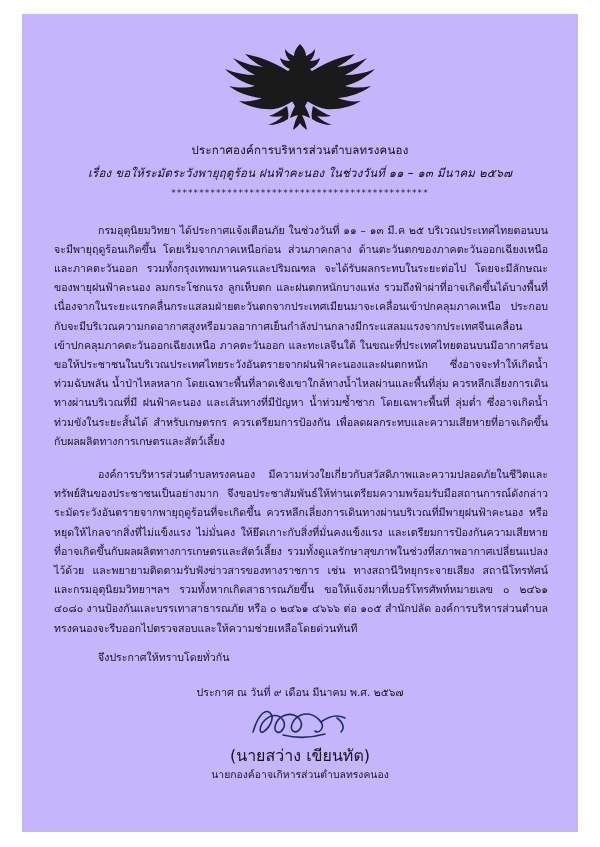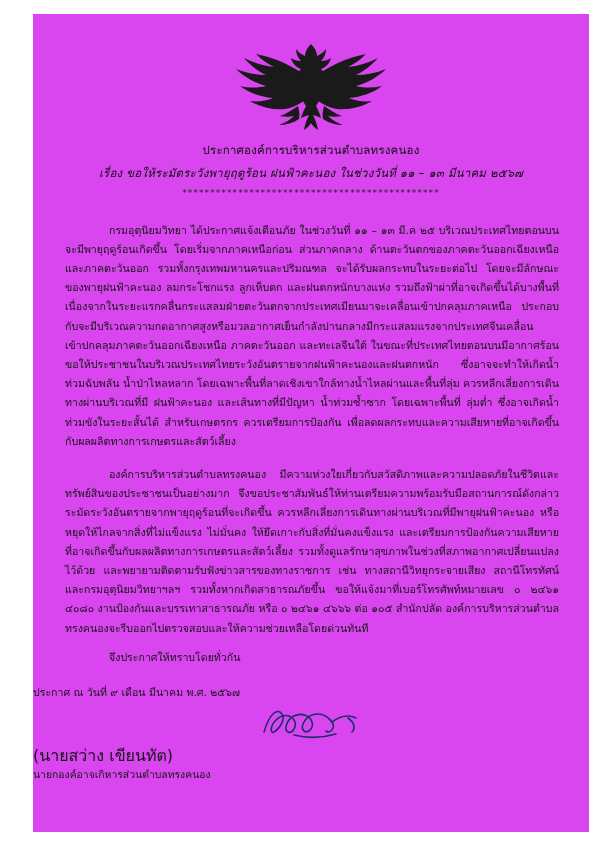--- a/index.html
+++ b/index.html
@@ -13,25 +13,25 @@
   .page {
     position: relative;
     width: 600px;
     height: 847px;
     background: #ffffff;
     overflow: hidden;
     box-sizing: border-box;
   }
   .sheet {
     position: absolute;
-    left: 33px;
+    left: 22px;
     top: 14px;
     width: 556px;
     height: 818px;
-    background: #d946ef;
+    background: #c4b5fd;
   }
 
   
   .emblem-wrap {
     position: absolute;
     left: 0;
     right: 0;
     top: 22px;
     display: flex;
     justify-content: center;
@@ -102,20 +102,21 @@
     margin-top: 6px;
     margin-bottom: 28px;
   }
 
   
   .sigblock {
     position: absolute;
     left: 0;
     right: 0;
     top: 668px;
+    text-align: center;
   }
   .sig-date {
     font-size: 10.6px;
     color: #151515;
     line-height: 20px;
   }
   .sig-mark {
     height: 44px;
     position: relative;
   }

